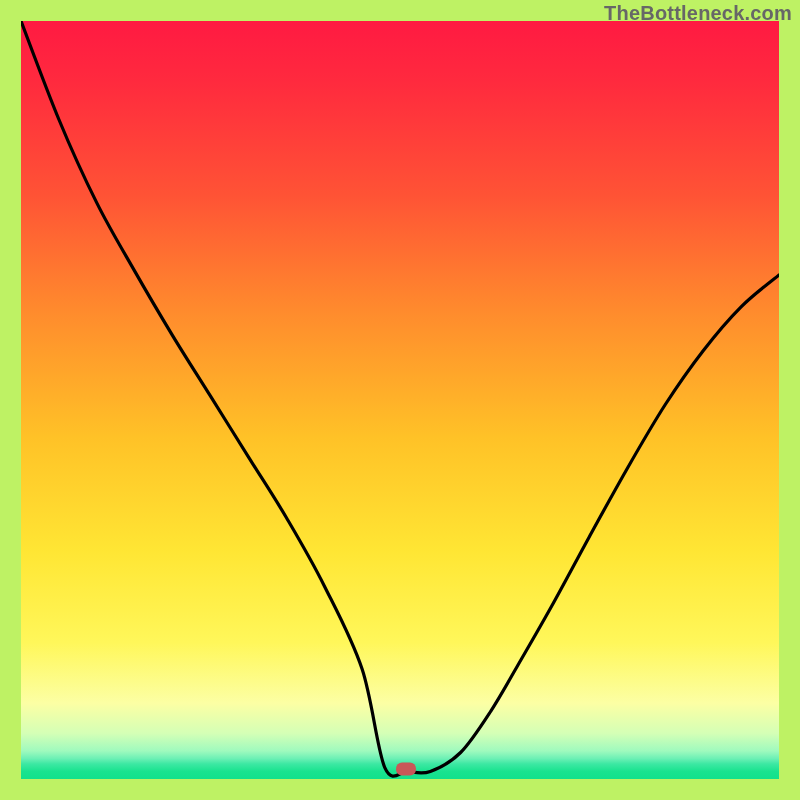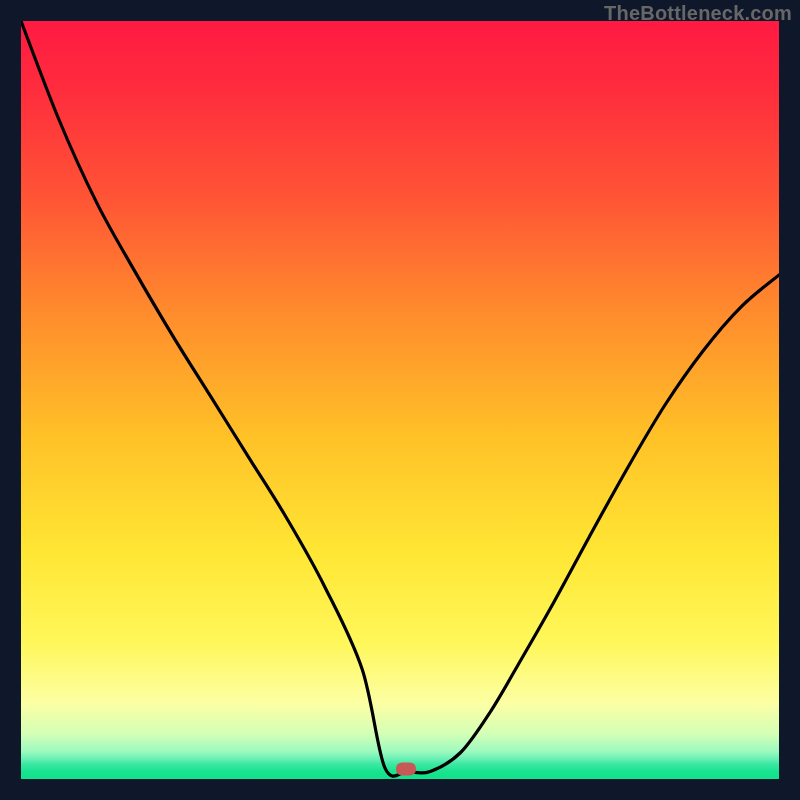--- a/index.html
+++ b/index.html
@@ -7,21 +7,21 @@
     padding: 0;
     width: 800px;
     height: 800px;
     overflow: hidden;
     font-family: Arial, Helvetica, sans-serif;
   }
   .stage {
     position: relative;
     width: 800px;
     height: 800px;
-    background: #0f172a;
+    background: #bef264;
   }
   .plot-area {
     position: absolute;
     left: 21px;
     top: 21px;
     width: 758px;
     height: 758px;
   }
   .watermark {
     position: absolute;

